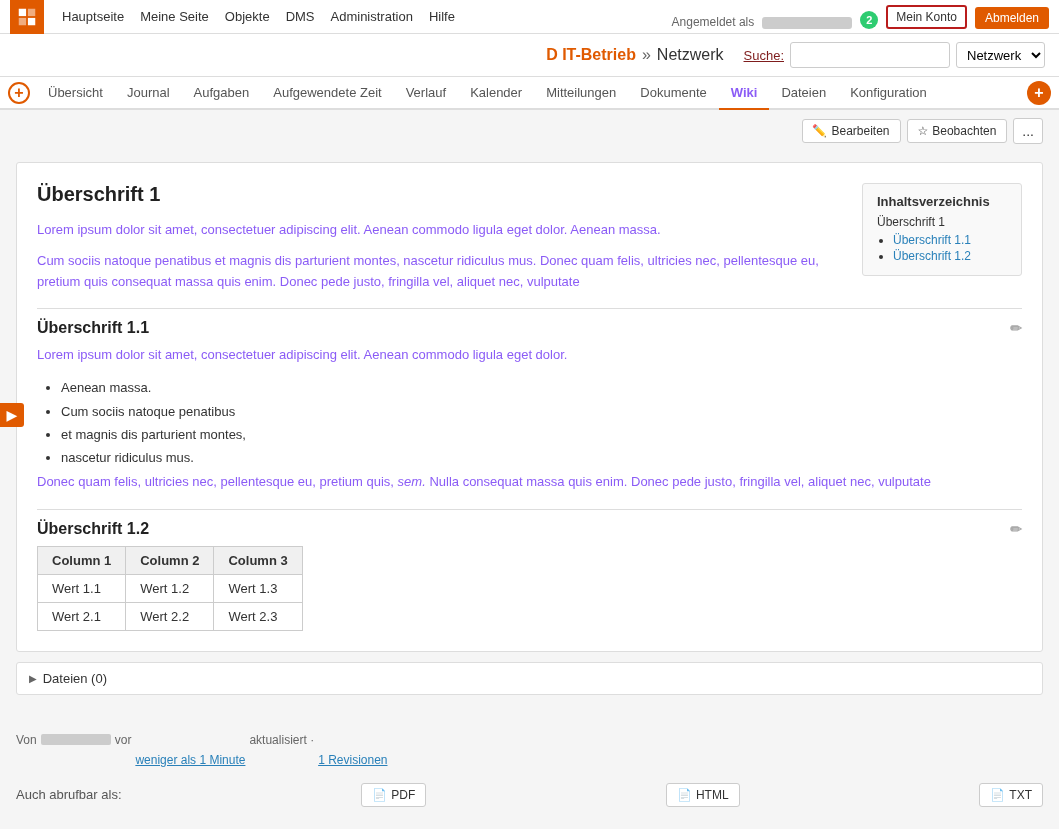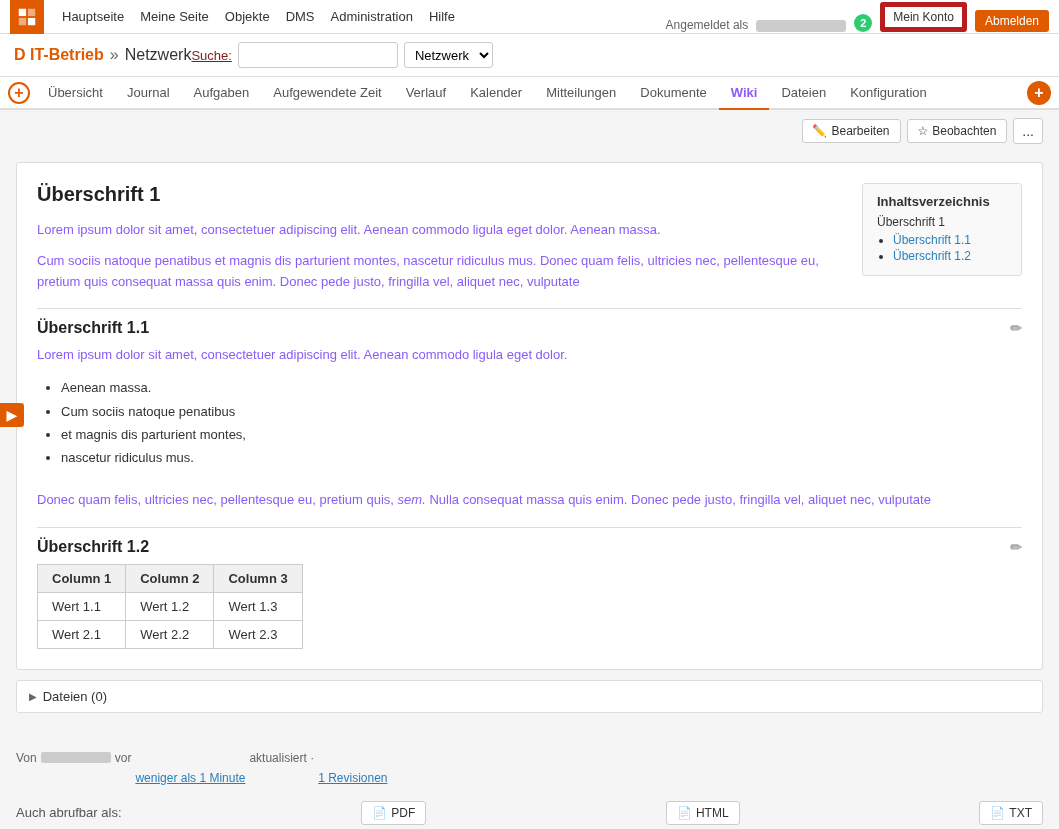--- a/index.html
+++ b/index.html
@@ -51,21 +51,21 @@
       width: 18px;
       height: 18px;
       display: flex;
       align-items: center;
       justify-content: center;
       font-size: 11px;
       font-weight: bold;
     }
     .btn-mein-konto {
       background: #fff;
-      border: 5px solid #b91c1c;
+      border: 2px solid #b91c1c;
       border-radius: 3px;
       padding: 3px 8px;
       font-size: 12px;
       cursor: pointer;
       color: #333;
     }
     .btn-abmelden {
       background: #e05a00;
       color: #fff;
       border: none;
@@ -76,21 +76,22 @@
       font-weight: normal;
     }
 
     
     .project-header {
       background: #fff;
       border-bottom: 1px solid #ddd;
       padding: 8px 14px;
       display: flex;
       align-items: center;
-      justify-content: flex-start;
+      justify-content: flex-end;
+      gap: 20px;
     }
     .project-title { display: flex; align-items: center; gap: 6px; }
     .project-title .project-link { color: #e05a00; font-weight: bold; font-size: 16px; text-decoration: none; }
     .project-title .sep { color: #666; font-size: 16px; }
     .project-title .sub-title { color: #333; font-size: 16px; font-weight: normal; }
     .search-area { display: flex; align-items: center; gap: 6px; }
     .search-area label { font-size: 13px; color: #7f1d1d; text-decoration: underline; }
     .search-input {
       border: 1px solid #ccc;
       border-radius: 3px;
@@ -248,21 +249,21 @@
       display: flex;
       align-items: center;
       justify-content: space-between;
     }
     .wiki-h2 .edit-icon {
       color: #aaa;
       font-size: 14px;
       cursor: pointer;
     }
     .wiki-p { font-size: 13px; line-height: 1.6; margin-bottom: 10px; color: #8b5cf6; }
-    .wiki-ul { list-style: disc; padding-left: 24px; margin-bottom: 20px; }
+    .wiki-ul { list-style: disc; padding-left: 24px; margin-bottom: 2px; }
     .wiki-ul li { font-size: 13px; line-height: 1.8; color: #333; }
 
     
     .wiki-table { border-collapse: collapse; margin-top: 6px; }
     .wiki-table th {
       background: #f0f0f0;
       border: 1px solid #ccc;
       padding: 6px 14px;
       font-size: 13px;
       text-align: left;

